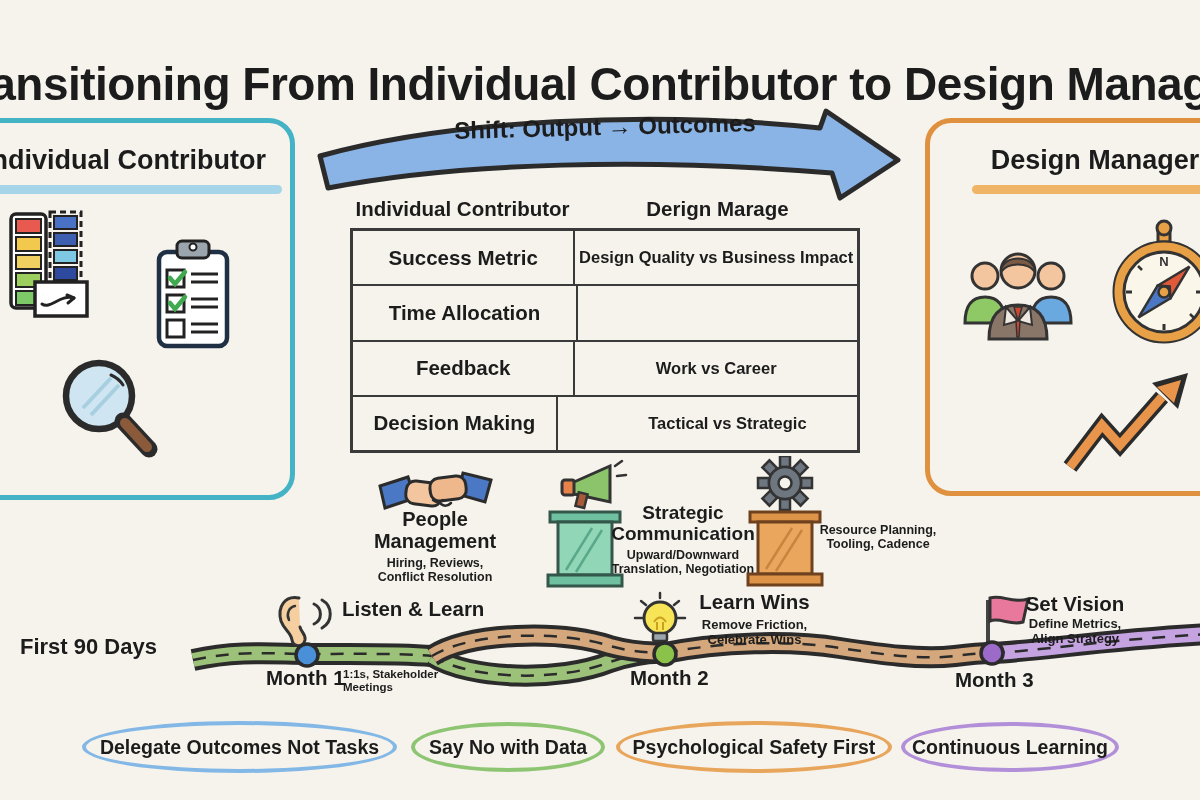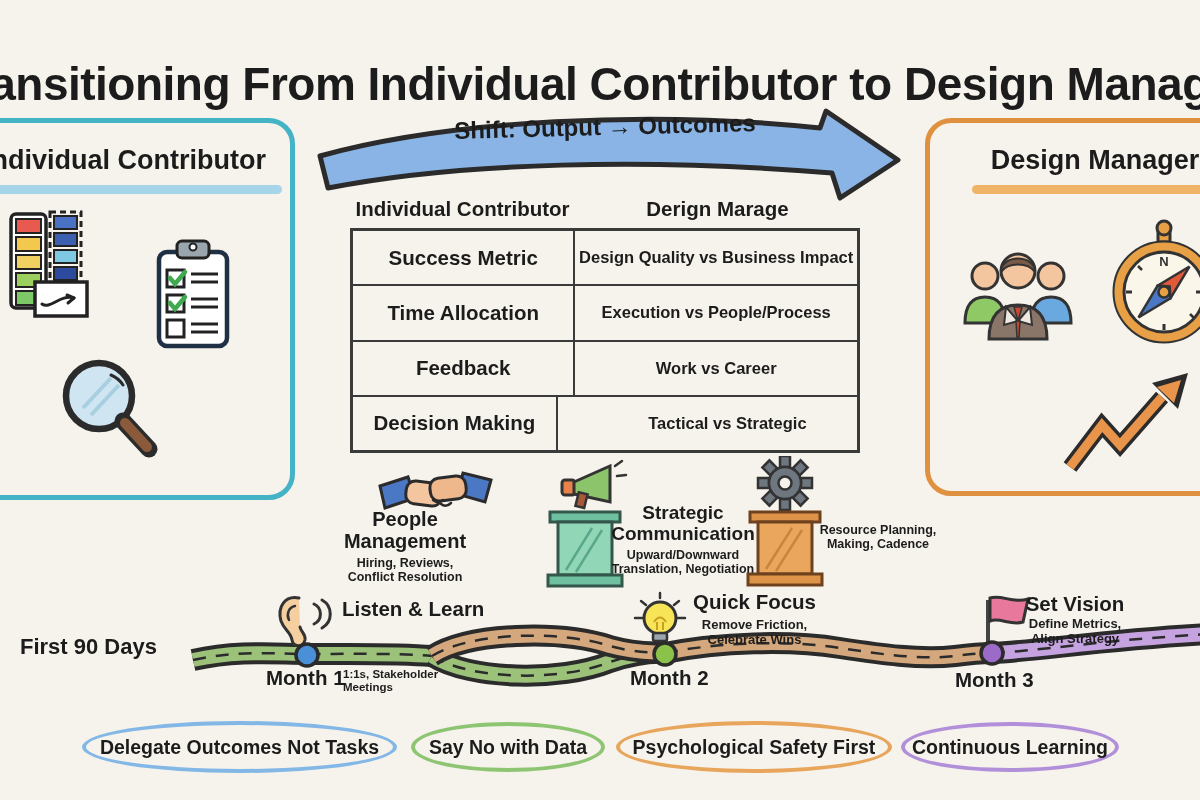--- a/index.html
+++ b/index.html
@@ -113,21 +113,20 @@
     <div class="h2">Derign Marage</div>
   </div>
 
   <div class="abs cmp-table">
     <div class="cmp-row">
       <div class="cell cell-dim">Success Metric</div>
       <div class="cell cell-cmp">Design Quality vs Business Impact</div>
     </div>
     <div class="cmp-row">
       <div class="cell cell-dim">Time Allocation</div>
-      <div class="cell cell-cmp">Execution vs People/Process</div>
     </div>
     <div class="cmp-row">
       <div class="cell cell-dim">Feedback</div>
       <div class="cell cell-cmp">Work vs Career</div>
     </div>
     <div class="cmp-row">
       <div class="cell cell-dim">Decision Making</div>
       <div class="cell cell-cmp">Tactical vs Strategic</div>
     </div>
   </div>
@@ -177,21 +176,21 @@
     </svg>
   </div>
 
   <svg class="abs" style="left:378px;top:460px;" width="115" height="62" viewBox="0 0 115 62">
     <polygon points="2,26 30,17 37,38 7,48" fill="#4a78c4" stroke="#2b2b2b" stroke-width="3"></polygon>
     <polygon points="113,20 85,13 79,34 107,42" fill="#4a78c4" stroke="#2b2b2b" stroke-width="3"></polygon>
     <rect x="28" y="22" width="36" height="23" rx="9" fill="#f3c6a0" stroke="#2b2b2b" stroke-width="3" transform="rotate(7 46 33)"></rect>
     <rect x="52" y="17" width="36" height="23" rx="9" fill="#eeb88c" stroke="#2b2b2b" stroke-width="3" transform="rotate(-7 70 28)"></rect>
     <path d="M55,40 q5,4 10,0 M63,44 q5,4 10,-1" fill="none" stroke="#2b2b2b" stroke-width="2.5" stroke-linecap="round"></path>
   </svg>
-  <div class="abs cap-text" style="left:330px;top:508px;width:150px;">
+  <div class="abs cap-text" style="left:360px;top:508px;width:150px;">
     <div class="cap-title">People Management</div>
     <div class="cap-sub">Hiring, Reviews,
 Conflict Resolution</div>
   </div>
 
   <svg class="abs" style="left:540px;top:458px;" width="90" height="132" viewBox="0 0 90 132">
     <rect x="22" y="22" width="13" height="15" rx="3" fill="#e8824a" stroke="#333" stroke-width="3"></rect>
     <polygon points="34,24 70,8 70,44 34,36" fill="#8bc46a" stroke="#333" stroke-width="3"></polygon>
     <rect x="37" y="35" width="9" height="14" fill="#a85a38" stroke="#333" stroke-width="2.5" transform="rotate(14 41 42)"></rect>
     <line x1="75" y1="8" x2="82" y2="3" stroke="#333" stroke-width="2.5" stroke-linecap="round"></line>
@@ -223,21 +222,21 @@
       <circle cx="0" cy="0" r="6.5" fill="#f6f3ec"></circle>
     </g>
     <rect x="10" y="56" width="70" height="10" fill="#dd9449" stroke="#6e421f" stroke-width="3"></rect>
     <rect x="18" y="66" width="54" height="52" fill="#eaa65c" stroke="#6e421f" stroke-width="3"></rect>
     <line x1="26" y1="113" x2="52" y2="72" stroke="#c9843e" stroke-width="2.5"></line>
     <line x1="36" y1="115" x2="62" y2="74" stroke="#c9843e" stroke-width="2.5"></line>
     <rect x="8" y="118" width="74" height="11" fill="#dd9449" stroke="#6e421f" stroke-width="3"></rect>
   </svg>
   <div class="abs cap-text cap-text-left" style="left:808px;top:520px;width:140px;text-align:center;">
     <div class="cap-sub">Resource Planning,
-Making, Cadence</div>
+Tooling, Cadence</div>
   </div>
 
   <svg class="abs" style="left:0;top:590px;" width="1200" height="125" viewBox="0 0 1200 125">
 
     <g fill="none">
         <path d="M193,70 C240,60 275,64 307,64 C350,64 395,63 432,66" stroke="#2b2b2b" stroke-width="22"></path>
     <path d="M193,70 C240,60 275,64 307,64 C350,64 395,63 432,66" stroke="#9cc27a" stroke-width="14"></path>
     <path d="M193,70 C240,60 275,64 307,64 C350,64 395,63 432,66" stroke="#2b2b2b" stroke-width="2.5" stroke-dasharray="13,10"></path>
       </g>
 
@@ -293,21 +292,21 @@
     <circle cx="992" cy="63" r="11" stroke="#2b2b2b" stroke-width="3.5" fill="#9c6bc9"></circle>
   </svg>
 
   <div class="abs first90">First 90 Days</div>
 
   <div class="abs mile-title" style="left:342px;top:597px;">Listen &amp; Learn</div>
   <div class="abs month-label" style="left:266px;top:666px;">Month 1</div>
   <div class="abs mile-sub-sm" style="left:343px;top:668px;width:110px;text-align:left;">1:1s, Stakeholder
 Meetings</div>
 
-  <div class="abs mile-title" style="left:692px;top:590px;width:125px;text-align:center;">Quick Focus</div>
+  <div class="abs mile-title" style="left:692px;top:590px;width:125px;text-align:center;">Learn Wins</div>
   <div class="abs mile-sub" style="left:692px;top:618px;width:125px;text-align:center;">Remove Friction,
 Celebrate Wins</div>
   <div class="abs month-label" style="left:630px;top:666px;">Month 2</div>
 
   <div class="abs mile-title" style="left:1015px;top:592px;width:120px;text-align:center;">Set Vision</div>
   <div class="abs mile-sub" style="left:1015px;top:617px;width:120px;text-align:center;">Define Metrics,
 Align Strategy</div>
   <div class="abs month-label" style="left:955px;top:668px;">Month 3</div>
 
   <div class="abs pill pill1">Delegate Outcomes Not Tasks</div>

